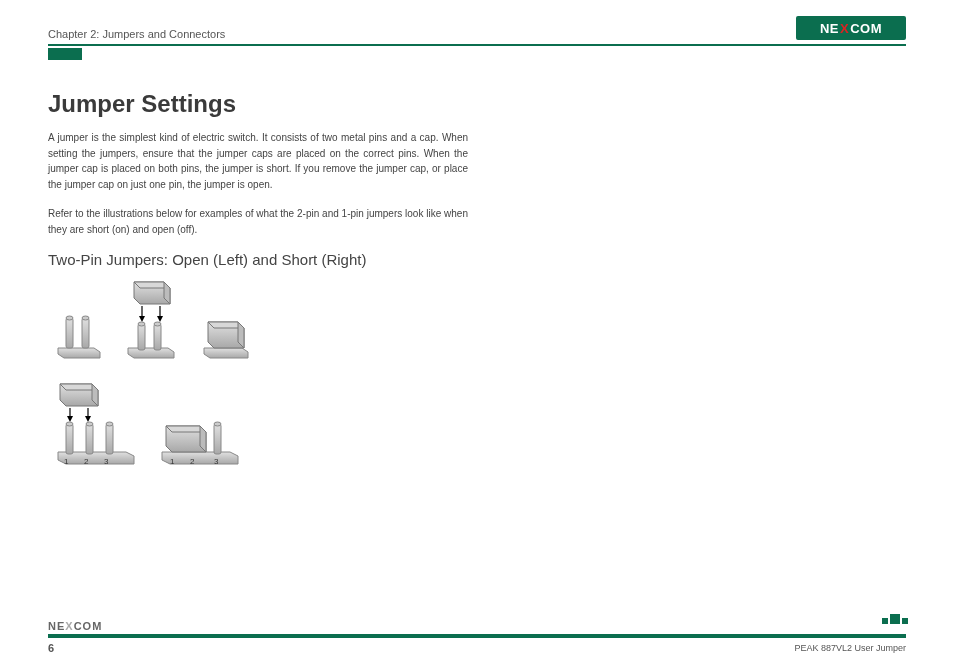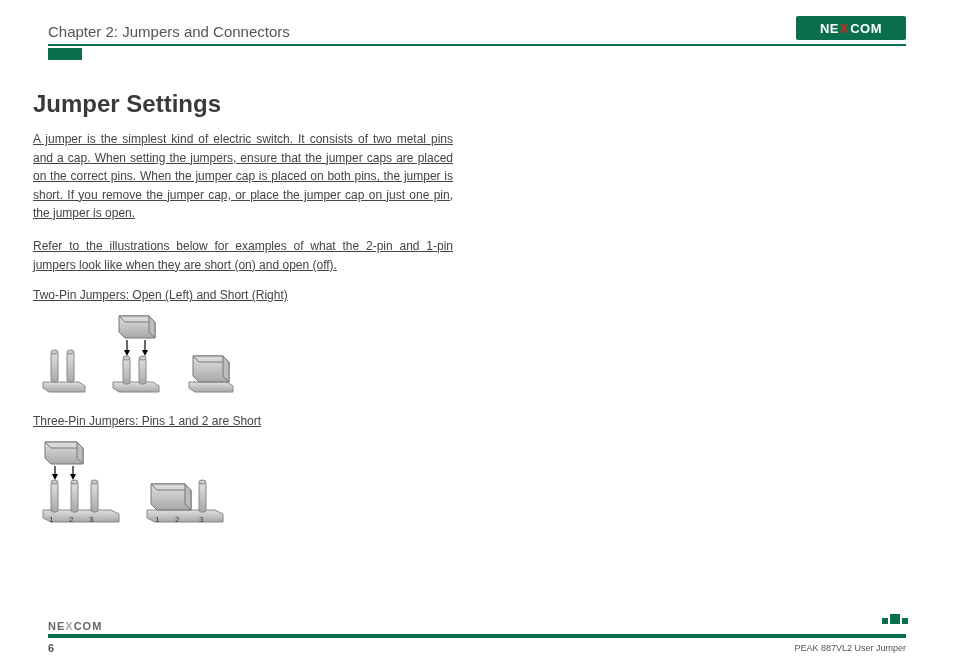--- a/index.html
+++ b/index.html
@@ -15,21 +15,21 @@
       position: absolute;
       top: 18px;
       left: 48px;
       right: 48px;
       display: flex;
       justify-content: space-between;
       align-items: flex-end;
       height: 22px;
     }
     .chapter-title {
-      font-size: 15px;
+      font-size: 11px;
       color: #555;
     }
     .logo-top {
       width: 110px;
       height: 24px;
       background: #0b6e4f;
       border-radius: 2px;
       display: flex;
       align-items: center;
       justify-content: center;
@@ -56,43 +56,41 @@
       position: absolute;
       top: 48px;
       left: 48px;
       width: 34px;
       height: 12px;
       background: #0b6e4f;
     }
     .content {
       position: absolute;
       top: 90px;
-      left: 33px;
+      left: 48px;
       width: 420px;
     }
     .main-heading {
       font-size: 24px;
       font-weight: bold;
       color: #3a3a3a;
       margin-bottom: 12px;
     }
     .body-text {
-      font-size: 12px;
+      font-size: 10px;
       color: #444;
       line-height: 1.55;
       text-align: justify;
       margin-bottom: 14px;
-      text-decoration: underline;
     }
     .caption {
-      font-size: 12px;
+      font-size: 15px;
       color: #444;
       margin-bottom: 10px;
       margin-top: 8px;
-      text-decoration: underline;
     }
     .illustration-row {
       display: flex;
       gap: 18px;
       align-items: flex-end;
       margin-bottom: 20px;
       padding-left: 6px;
     }
     
     .jbase {
@@ -215,21 +213,20 @@
           </linearGradient>
         </defs>
         <polygon points="6,44 44,44 50,48 50,54 12,54 6,50" fill="url(#g3)" stroke="#888"></polygon>
         <polygon points="10,18 40,18 46,24 46,44 16,44 10,38" fill="url(#g3)" stroke="#777"></polygon>
         <polygon points="10,18 40,18 46,24 16,24" fill="#d8d8d8" stroke="#777"></polygon>
         <polygon points="40,18 46,24 46,44 40,38" fill="#bcbcbc" stroke="#777"></polygon>
       </svg>
     </span>
   </div>
 
-  <div class="caption">Three-Pin Jumpers: Pins 1 and 2 are Short</div>
   <div class="illustration-row">
 
     <span class="jbase">
       <svg width="86" height="86" viewBox="0 0 86 86">
         <defs>
           <linearGradient id="g4" x1="0" y1="0" x2="0" y2="1">
             <stop offset="0" stop-color="#e0e0e0"></stop>
               <stop offset="1" stop-color="#a8a8a8"></stop>
           </linearGradient>
         </defs>

